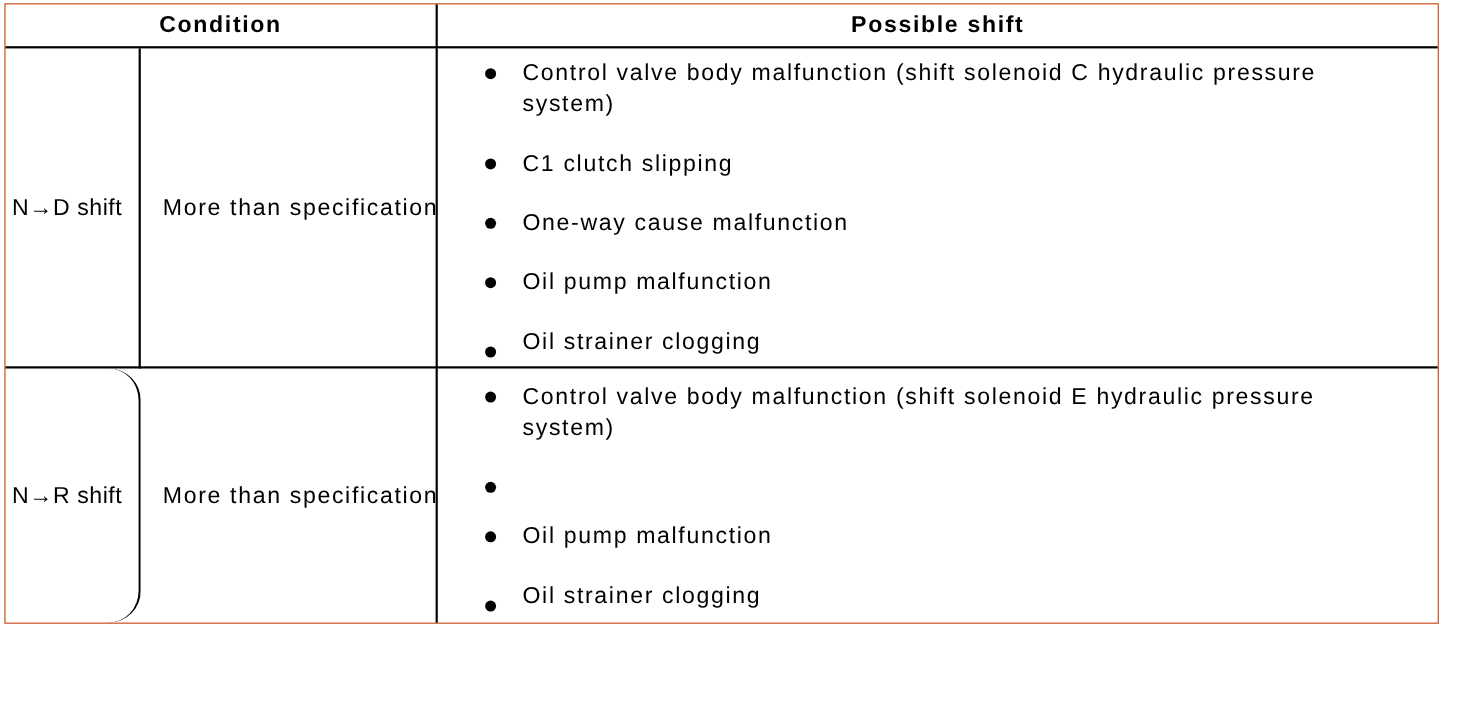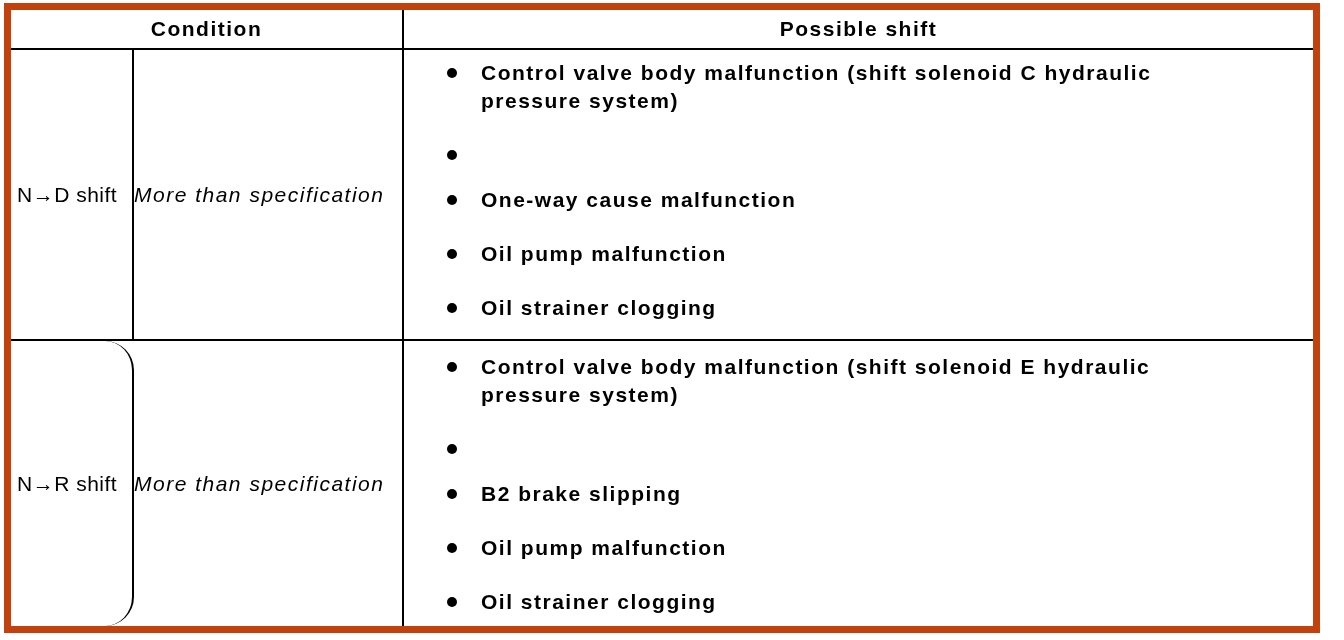--- a/index.html
+++ b/index.html
@@ -12,21 +12,21 @@
     font-family: "Liberation Sans", sans-serif;
     color: #000000;
     -webkit-font-smoothing: none;
   }
   .doc-table {
     position: absolute;
     left: 4px;
     top: 3px;
     box-sizing: content-box;
     width: 1302px;            
-    border: 7px solid #c2410c;
+    border: 1px solid #c2410c;
     display: grid;
     grid-template-columns: 123px 270px 909px;
     grid-template-rows: 40px 291px auto;
     background: #ffffff;
   }
   .cell {
     box-sizing: border-box;
     border: 0 solid #000000;
   }
   .hdr {
@@ -48,48 +48,46 @@
     letter-spacing: 0.5px;
     padding-left: 6px;
     white-space: nowrap;
     border-right-width: 2px;
   }
   .spec-cell {
     display: flex;
     align-items: center;
     font-size: 21px;
     letter-spacing: 1.5px;
-    padding-left: 0;
+    padding-left: 20px;
     white-space: nowrap;
     border-right-width: 2px;
-    font-style: italic;
   }
   .row1 { border-bottom-width: 2px; }
   .r1c1 { grid-area: 2 / 1 / 3 / 2; }
   .r1c2 { grid-area: 2 / 2 / 3 / 3; }
   .r1c3 { grid-area: 2 / 3 / 3 / 4; }
   .r2c1 { grid-area: 3 / 1 / 4 / 2; border-radius: 29px; }
   .r2c2 { grid-area: 3 / 2 / 4 / 3; }
   .r2c3 { grid-area: 3 / 3 / 4 / 4; }
 
   .causes-cell { padding: 9px 8px 6px 43px; }
   .r2c3.causes-cell { padding-top: 12px; padding-bottom: 10px; }
 
   ul.cause-list {
     list-style: none;
     margin: 0;
     padding: 0;
-    font-weight: bold;
   }
   ul.cause-list li {
     display: flex;
     align-items: flex-start;
     margin-bottom: 26px;
   }
-  ul.cause-list li:last-child { margin-bottom: 0; }
+  ul.cause-list li:last-child { margin-bottom: 0; align-items: flex-end; }
   .bullet {
     flex: none;
     width: 10px;
     height: 10px;
     margin-top: 9px;
     margin-right: 24px;
     background: #000000;
     border-radius: 50%;
   }
   .cause-text {
@@ -113,20 +111,21 @@
   <div class="cell spec-cell row1 r1c2">More than specification</div>
 
   <div class="cell causes-cell row1 r1c3">
     <ul class="cause-list">
       <li>
         <span class="bullet"></span>
         <span class="cause-text">Control valve body malfunction (shift solenoid C hydraulic pressure system)</span>
       </li>
       <li>
         <span class="bullet"></span>
+        <span class="cause-text">C1 clutch slipping</span>
       </li>
       <li>
         <span class="bullet"></span>
         <span class="cause-text">One-way cause malfunction</span>
       </li>
       <li>
         <span class="bullet"></span>
         <span class="cause-text">Oil pump malfunction</span>
       </li>
       <li>
@@ -144,24 +143,20 @@
     <ul class="cause-list">
       <li>
         <span class="bullet"></span>
         <span class="cause-text">Control valve body malfunction (shift solenoid E hydraulic pressure system)</span>
       </li>
       <li>
         <span class="bullet"></span>
       </li>
       <li>
         <span class="bullet"></span>
-        <span class="cause-text">B2 brake slipping</span>
-      </li>
-      <li>
-        <span class="bullet"></span>
         <span class="cause-text">Oil pump malfunction</span>
       </li>
       <li>
         <span class="bullet"></span>
         <span class="cause-text">Oil strainer clogging</span>
       </li>
     </ul>
   </div>
 
 </div>

